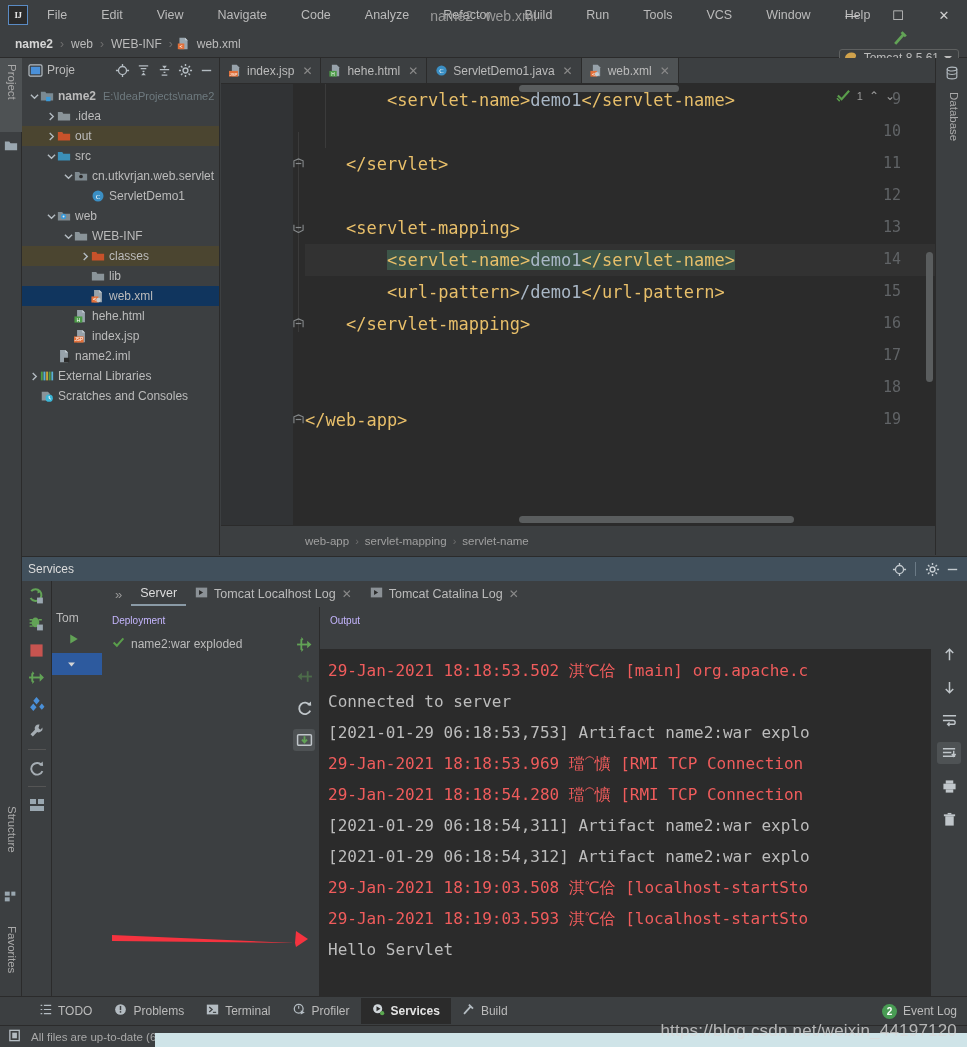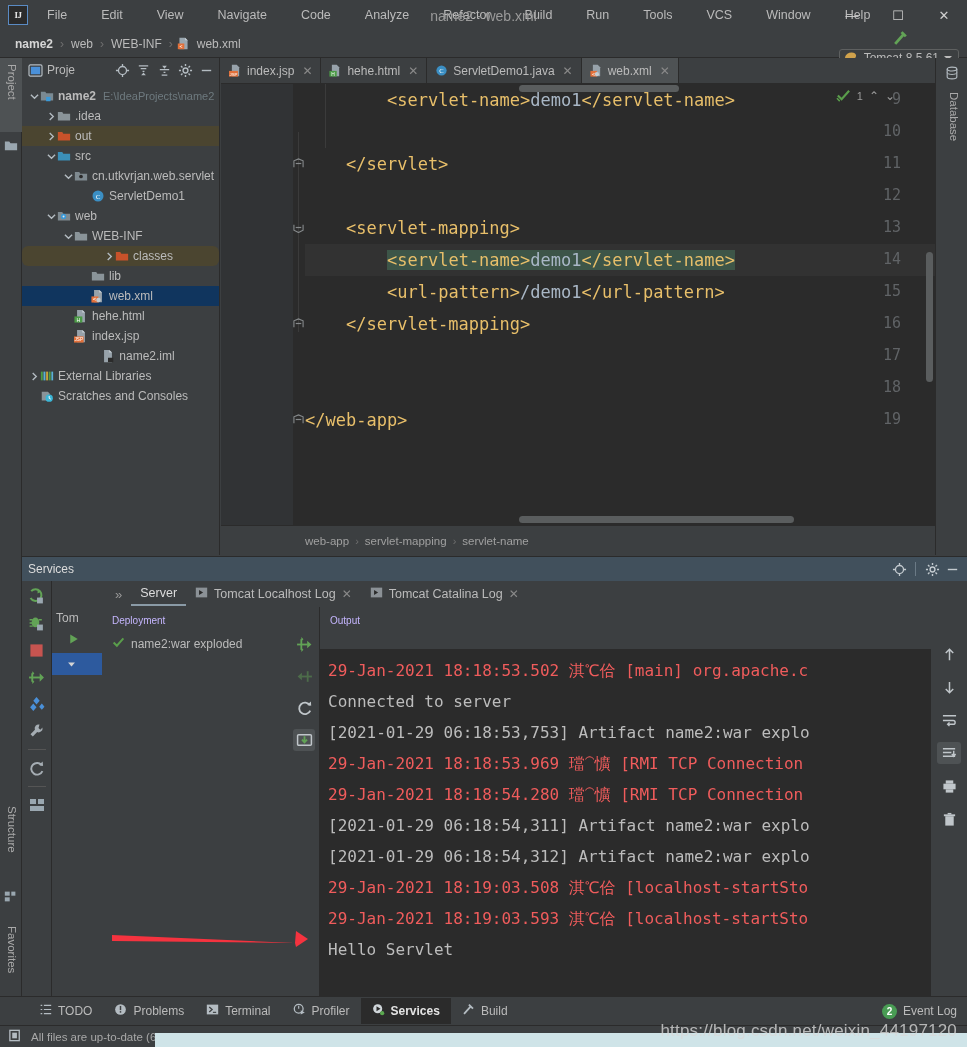--- a/index.html
+++ b/index.html
@@ -496,21 +496,21 @@
               <path d="M1 3l4 4 4-4" stroke="#b4bcc2" stroke-width="1.5" fill="none"></path>
             </svg>
           </span>
           <span class="tic">
             <svg width="14" height="14" viewBox="0 0 16 16">
               <path d="M1 3.5h5l1.2 1.8H15V13H1z" fill="#8a9499"></path>
             </svg>
           </span>
           <span>WEB-INF</span>
         </div>
-        <div class="trow hl" style="padding-left: 81px; border-radius: 6px;">
+        <div class="trow hl" style="padding-left: 57px;">
           <span class="twist">
             <svg width="9" height="9" viewBox="0 0 10 10">
               <path d="M3 1l4 4-4 4" stroke="#b4bcc2" stroke-width="1.5" fill="none"></path>
             </svg>
           </span>
           <span class="tic">
             <svg width="14" height="14" viewBox="0 0 16 16">
               <path d="M1 3.5h5l1.2 1.8H15V13H1z" fill="#c8522a"></path>
             </svg>
           </span>
@@ -555,21 +555,21 @@
           <span class="tic">
             <svg width="14" height="14" viewBox="0 0 16 16">
               <path d="M3.5 1h6l3 3v11h-9z" fill="#97a2aa"></path>
               <path d="M9.5 1l3 3h-3z" fill="#ccd4d9"></path>
               <rect x="0" y="8.5" width="11" height="7" fill="#e2703a"></rect>
               <text x="5.5" y="14.2" font-size="5.4" fill="#fff" text-anchor="middle" font-family="sans-serif">JSP</text>
             </svg>
           </span>
           <span>index.jsp</span>
         </div>
-        <div class="trow" style="padding-left: 23px; justify-content: center;">
+        <div class="trow" style="padding-left: 23px;">
           <span class="twist"></span>
           <span class="tic">
             <svg width="14" height="14" viewBox="0 0 16 16">
               <path d="M3.5 1h6l3 3v11h-9z" fill="#97a2aa"></path>
               <path d="M9.5 1l3 3h-3z" fill="#ccd4d9"></path>
               <rect x="8" y="10" width="6" height="5" fill="#2b2b2b"></rect>
             </svg>
           </span>
           <span>name2.iml</span>
         </div>

